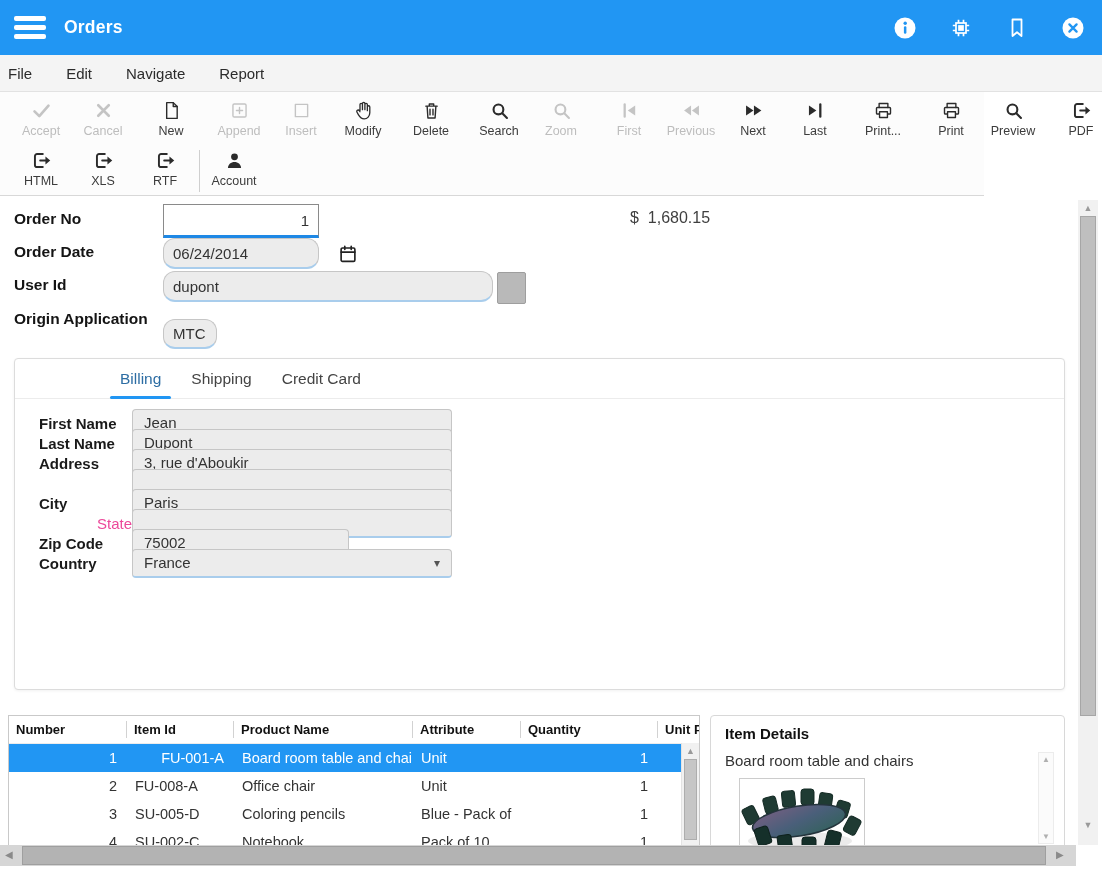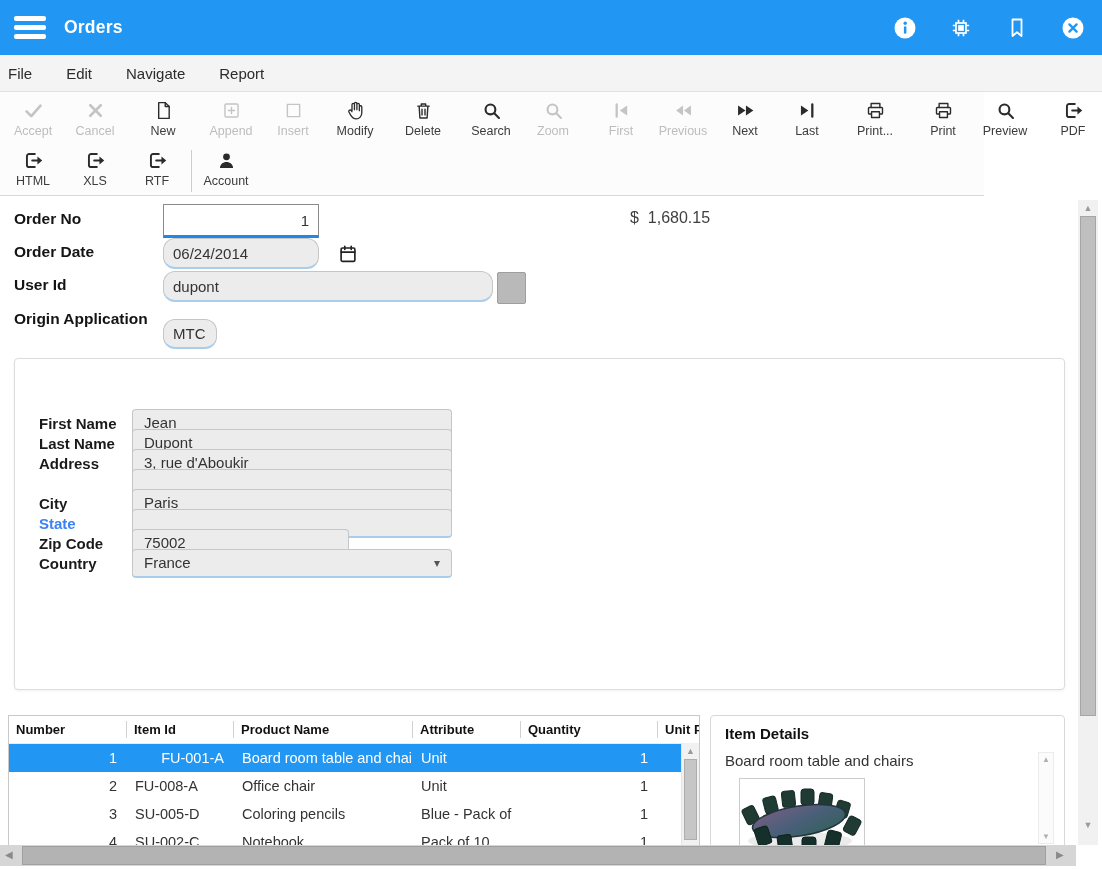--- a/index.html
+++ b/index.html
@@ -15,21 +15,21 @@
   .appbar-icons{margin-left:auto;margin-right:16px;display:flex;gap:30px;align-items:center;}
   .appbar-icons svg{width:26px;height:26px;display:block;cursor:pointer;}
 
   
   .menubar{position:absolute;left:0;top:55px;width:1102px;height:37px;background:#f4f4f4;
            border-bottom:1px solid #e2e2e2;display:flex;align-items:center;padding-left:8px;box-sizing:border-box;}
   .menu-item{font-size:15px;color:#2b2b2b;margin-right:34px;cursor:pointer;}
 
   
   .toolbar{position:absolute;left:0;top:92px;width:984px;height:104px;background:#fcfcfc;
-           border-bottom:1px solid #d8d8d8;box-sizing:border-box;padding:3px 0 0 2px;}
+           border-bottom:1px solid #d8d8d8;box-sizing:border-box;padding:3px 0 0 10px;}
   .tb-row{display:flex;align-items:stretch;height:48px;margin-top:2px;}
   .tb-btn{min-width:54px;padding:1px 4px 0;display:flex;flex-direction:column;align-items:center;cursor:pointer;}
   .tb-icon{height:25px;display:flex;align-items:center;justify-content:center;color:#2b2b2b;}
   .tb-icon svg{width:21px;height:21px;display:block;}
   .tb-label{font-size:12.5px;color:#3c3c3c;margin-top:1px;white-space:nowrap;}
   .tb-btn.disabled .tb-icon{color:#c4c4c4;}
   .tb-btn.disabled .tb-label{color:#bdbdbd;}
   .tb-sep{width:1px;background:#cfcfcf;margin:3px 3px;}
 
   
@@ -49,21 +49,21 @@
   .card{position:absolute;left:14px;top:358px;width:1051px;height:332px;background:#fff;
         border:1px solid #dcdcdc;border-radius:4px;box-shadow:0 1px 3px rgba(0,0,0,.06);box-sizing:border-box;}
   .tabstrip{height:39px;border-bottom:1px solid #ececec;display:flex;align-items:flex-end;padding-left:90px;}
   .tab{font-size:15.5px;color:#444;padding:0 15px 10px;cursor:pointer;position:relative;}
   .tab.active{color:#2d6da3;}
   .tab.active::after{content:"";position:absolute;left:5px;right:5px;bottom:-1px;height:3px;
                      background:#2196f3;border-radius:2px;}
   .b-rows{position:absolute;left:24px;top:56px;}
   .b-row{display:flex;align-items:center;height:16px;margin-bottom:4px;}
   .b-label{width:93px;font-size:15px;font-weight:700;color:#1a1a1a;flex:none;}
-  .b-label.normal{font-weight:700;color:#3b82f6;}
+  .b-label.normal{font-weight:400;color:#ec4899;text-align:right;}
   .b-input{width:320px;height:29px;background:#ececec;border:1px solid #c6c6c6;border-bottom:2px solid #a9cdec;
            border-radius:4px;font-size:15px;color:#333;padding:0 11px;display:flex;align-items:center;
            box-sizing:border-box;cursor:text;}
   .b-input.short{width:217px;}
   .dd-arrow{margin-left:auto;color:#555;font-size:12px;cursor:pointer;}
 
   
   .itable{position:absolute;left:8px;top:715px;width:692px;height:131px;background:#fff;
           border:1px solid #c9c9c9;box-sizing:border-box;overflow:hidden;}
   .t-header{display:flex;height:27px;align-items:center;border-bottom:1px solid #ececec;}
@@ -364,20 +364,25 @@
   </div>
 
   <div class="flabel" style="top:276px">User Id</div>
   <div class="gfield" style="left:163px;top:271px;width:330px;height:31px">dupont</div>
   <div class="side-btn"></div>
 
   <div class="flabel" style="top:310px">Origin Application</div>
   <div class="gfield" style="left:163px;top:319px;width:54px;height:30px">MTC</div>
 
   <div class="card">
+    <div class="tabstrip" id="tabstrip">
+        <div class="tab active">Billing</div>
+        <div class="tab">Shipping</div>
+        <div class="tab">Credit Card</div>
+      </div>
     <div class="b-rows" id="billing-fields">
         <div class="b-row">
           <div class="b-label">First Name</div>
           <div class="b-input">
             <span>Jean</span>
           </div>
         </div>
         <div class="b-row">
           <div class="b-label">Last Name</div>
           <div class="b-input">

